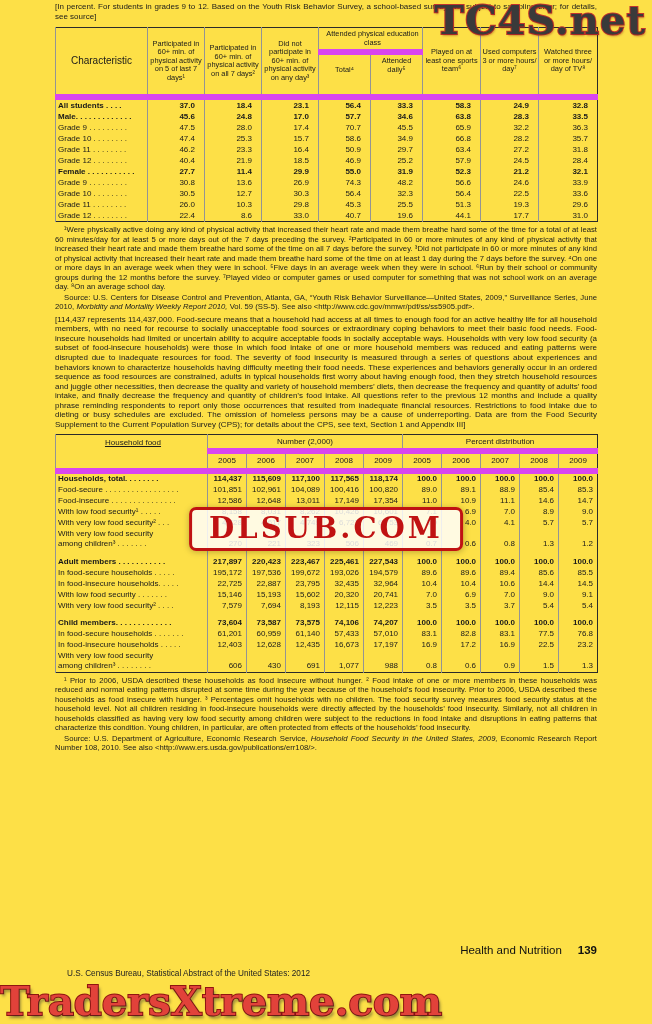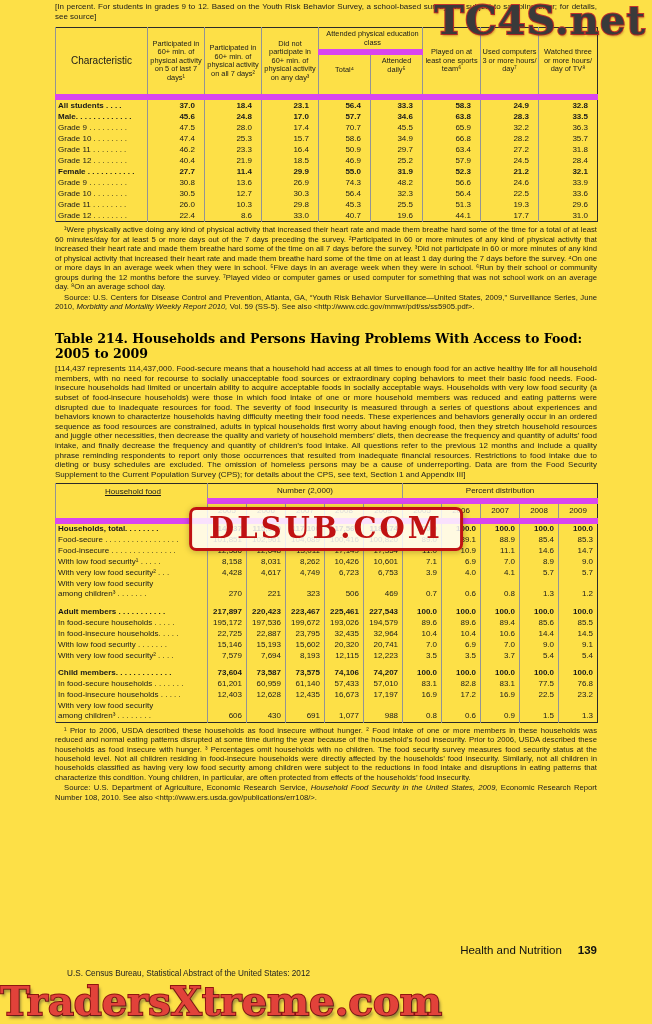--- a/index.html
+++ b/index.html
@@ -218,21 +218,20 @@
             <td class="num">44.1</td>
             <td class="num">17.7</td>
             <td class="num">31.0</td>
           </tr>
         </tbody>
     </table>
 
     <p class="fn">¹Were physically active doing any kind of physical activity that increased their heart rate and made them breathe hard some of the time for a total of at least 60 minutes/day for at least 5 or more days out of the 7 days preceding the survey. ²Participated in 60 or more minutes of any kind of physical activity that increased their heart rate and made them breathe hard some of the time on all 7 days before the survey. ³Did not participate in 60 or more minutes of any kind of physical activity that increased their heart rate and made them breathe hard some of the time on at least 1 day during the 7 days before the survey. ⁴On one or more days in an average week when they were in school. ⁵Five days in an average week when they were in school. ⁶Run by their school or community groups during the 12 months before the survey. ⁷Played video or computer games or used computer for something that was not school work on an average day. ⁸On an average school day.</p>
     <p class="fn src"><span>Source: U.S. Centers for Disease Control and Prevention, Atlanta, GA, “Youth Risk Behavior Surveillance—United States, 2009,” Surveillance Series, June 2010, </span><i>Morbidity and Mortality Weekly Report 2010,</i><span> Vol. 59 (SS-5). See also &lt;http://www.cdc.gov/mmwr/pdf/ss/ss5905.pdf&gt;.</span></p>
 
-    <h2 class="tbl-title t214-title">Table 214. Households and Persons Having Problems With Access to Food: 2005 to 2009</h2>
     <p class="intro">[114,437 represents 114,437,000. Food-secure means that a household had access at all times to enough food for an active healthy life for all household members, with no need for recourse to socially unacceptable food sources or extraordinary coping behaviors to meet their basic food needs. Food-insecure households had limited or uncertain ability to acquire acceptable foods in socially acceptable ways. Households with very low food security (a subset of food-insecure households) were those in which food intake of one or more household members was reduced and eating patterns were disrupted due to inadequate resources for food. The severity of food insecurity is measured through a series of questions about experiences and behaviors known to characterize households having difficulty meeting their food needs. These experiences and behaviors generally occur in an ordered sequence as food resources are constrained, adults in typical households first worry about having enough food, then they stretch household resources and juggle other necessities, then decrease the quality and variety of household members’ diets, then decrease the frequency and quantity of adults’ food intake, and finally decrease the frequency and quantity of children’s food intake. All questions refer to the previous 12 months and include a quality phrase reminding respondents to report only those occurrences that resulted from inadequate financial resources. Restrictions to food intake due to dieting or busy schedules are excluded. The omission of homeless persons may be a cause of underreporting. Data are from the Food Security Supplement to the Current Population Survey (CPS); for details about the CPS, see text, Section 1 and Appendix III]</p>
 
     <table class="tbl t214">
       <colgroup>
         <col style="width:152px">
         <col span="10" style="width:39px">
       </colgroup>
       <thead>
         <tr>
           <th class="stub-h" rowspan="2">Household food</th>

